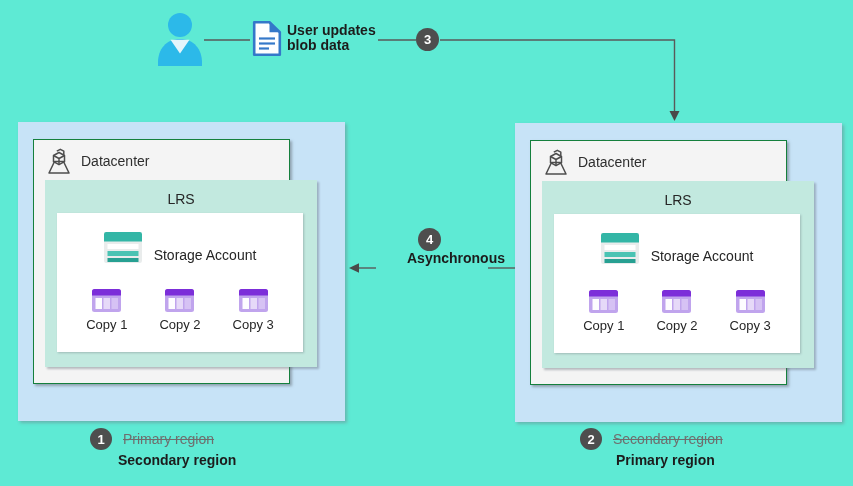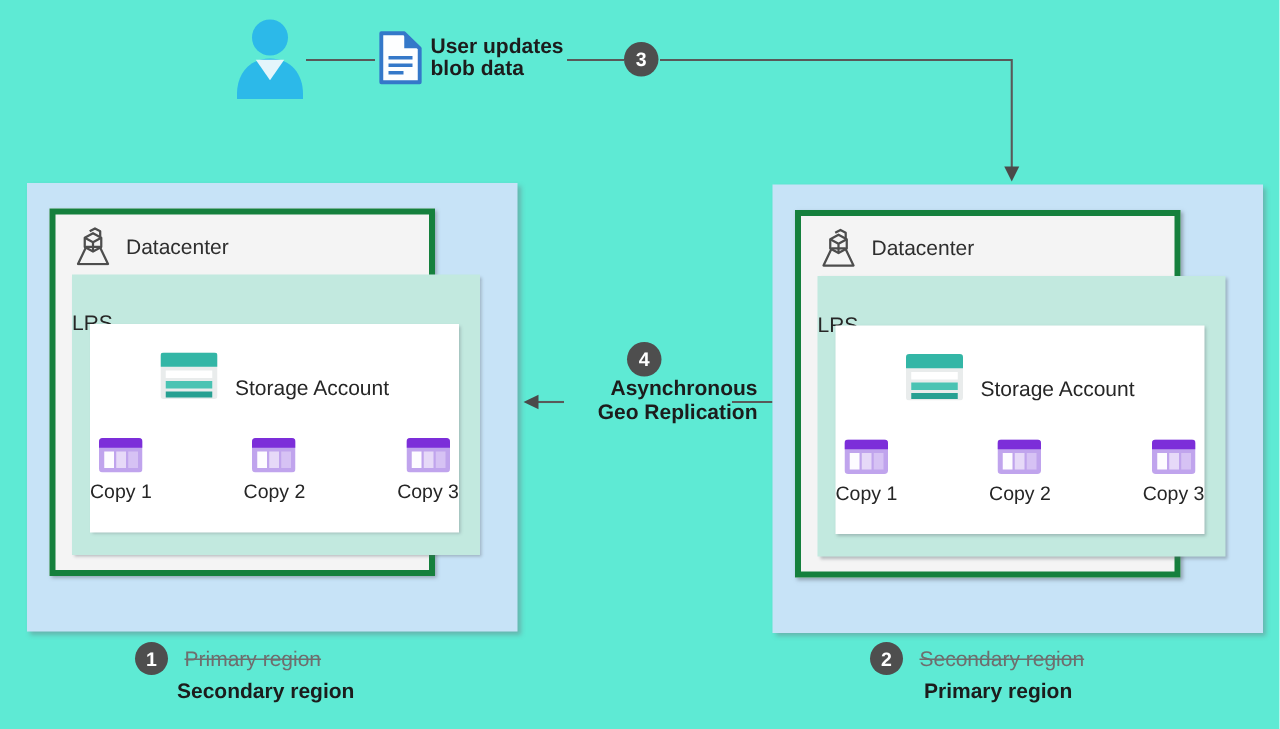--- a/index.html
+++ b/index.html
@@ -28,43 +28,43 @@
 
   
   .region {
     position:absolute; width:327px; height:299px; background:#C7E3F7;
     box-shadow:2px 2px 3px rgba(110,120,130,0.45);
   }
   .region.left  { left:18px;  top:122px; }
   .region.right { left:515px; top:123px; }
   .dc-box {
     position:absolute; left:15px; top:17px; width:257px; height:245px;
-    background:#F4F4F4; border:4px solid #15803d;
+    background:#F4F4F4; border:1px solid #15803d;
     box-shadow:1.5px 1.5px 2.5px rgba(90,100,110,0.5);
   }
   .dc-header {
     position:absolute; left:13px; top:7px; height:28px;
     display:flex; align-items:center; gap:10px;
   }
   .dc-header .label { font-size:14px; color:#2e2e2e; }
   .lrs-box {
     position:absolute; left:11px; top:40px; width:272px; height:187px;
     background:#C2E9DF; box-shadow:1.5px 1.5px 2px rgba(90,100,110,0.4);
   }
-  .lrs-title { padding-top:24px; font-size:14px; color:#262626; }
+  .lrs-title { padding-top:11px; text-align:center; font-size:14px; color:#262626; }
   .white-box {
     position:absolute; left:12px; top:33px; width:246px; height:139px;
     background:#ffffff; box-shadow:1px 1px 2px rgba(90,100,110,0.35);
   }
   .storage-row {
     margin-top:19px; display:flex; align-items:flex-end; justify-content:center; gap:12px;
   }
   .storage-row .label { font-size:14px; color:#262626; }
   .copies-row {
-    margin-top:26px; display:flex; justify-content:space-between; gap:32px;
+    margin-top:26px; display:flex; justify-content:center; gap:32px;
   }
   .copy-col { display:flex; flex-direction:column; align-items:center; gap:5px; }
   .copy-col .label { font-size:13px; color:#262626; white-space:nowrap; }
 
   
   .repl-label {
     position:absolute; left:355px; top:251px; width:150px; text-align:right;
     font-size:14px; font-weight:bold; line-height:15.5px; color:#1c1c1c;
   }
 
@@ -239,21 +239,20 @@
             </div>
           </div>
         </div>
       </div>
     </div>
   </div>
 
   <div class="badge" style="left:418px; top:228px;">4</div>
   <div class="repl-label">
     <span>Asynchronous</span><br>
-    <span>Geo Replication</span>
   </div>
 
   <div class="badge" style="left:90px; top:428px; width:22px; height:22px;">1</div>
   <span class="role-strike" style="left:123px; top:431px;">Primary region</span>
   <span class="role-bold" style="left:118px; top:452px;">Secondary region</span>
 
   <div class="badge" style="left:580px; top:428px; width:22px; height:22px;">2</div>
   <span class="role-strike" style="left:613px; top:431px;">Secondary region</span>
   <span class="role-bold" style="left:616px; top:452px;">Primary region</span>
 

